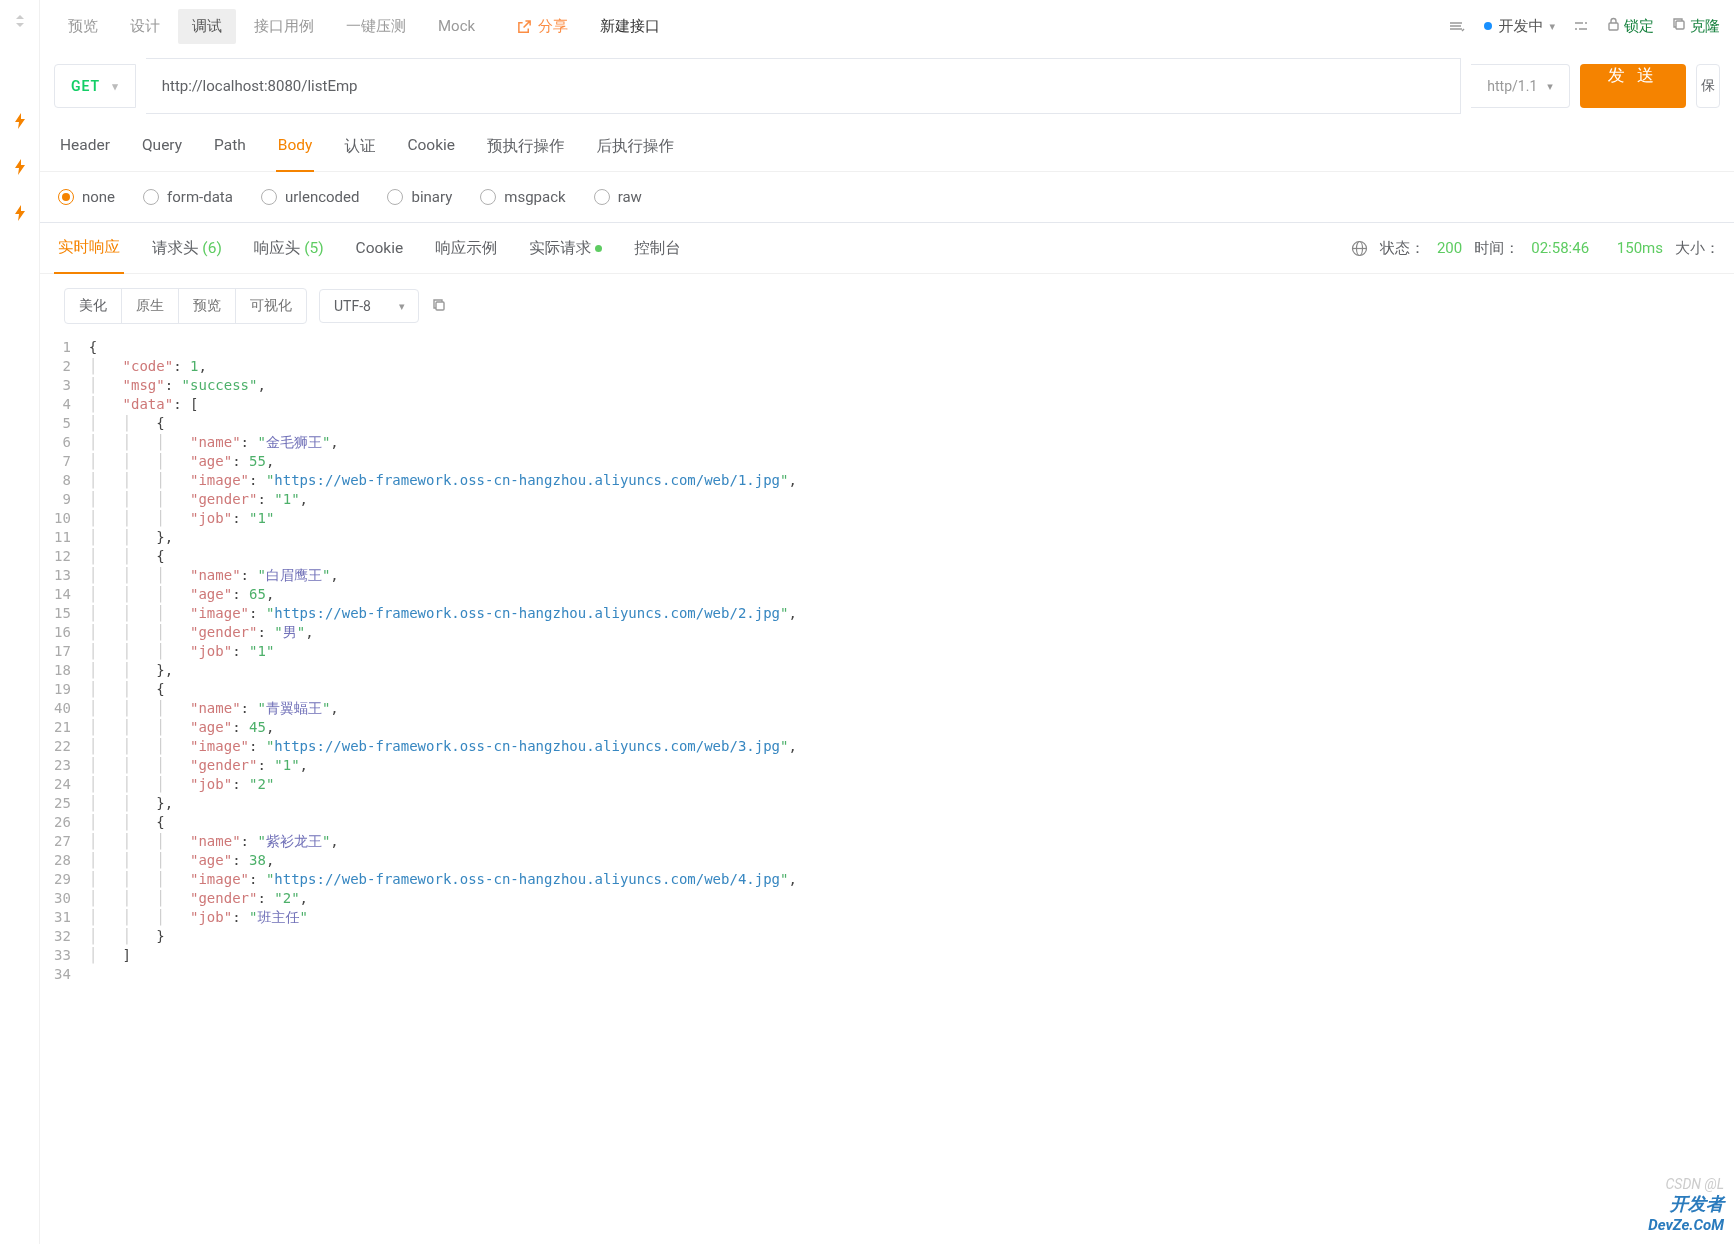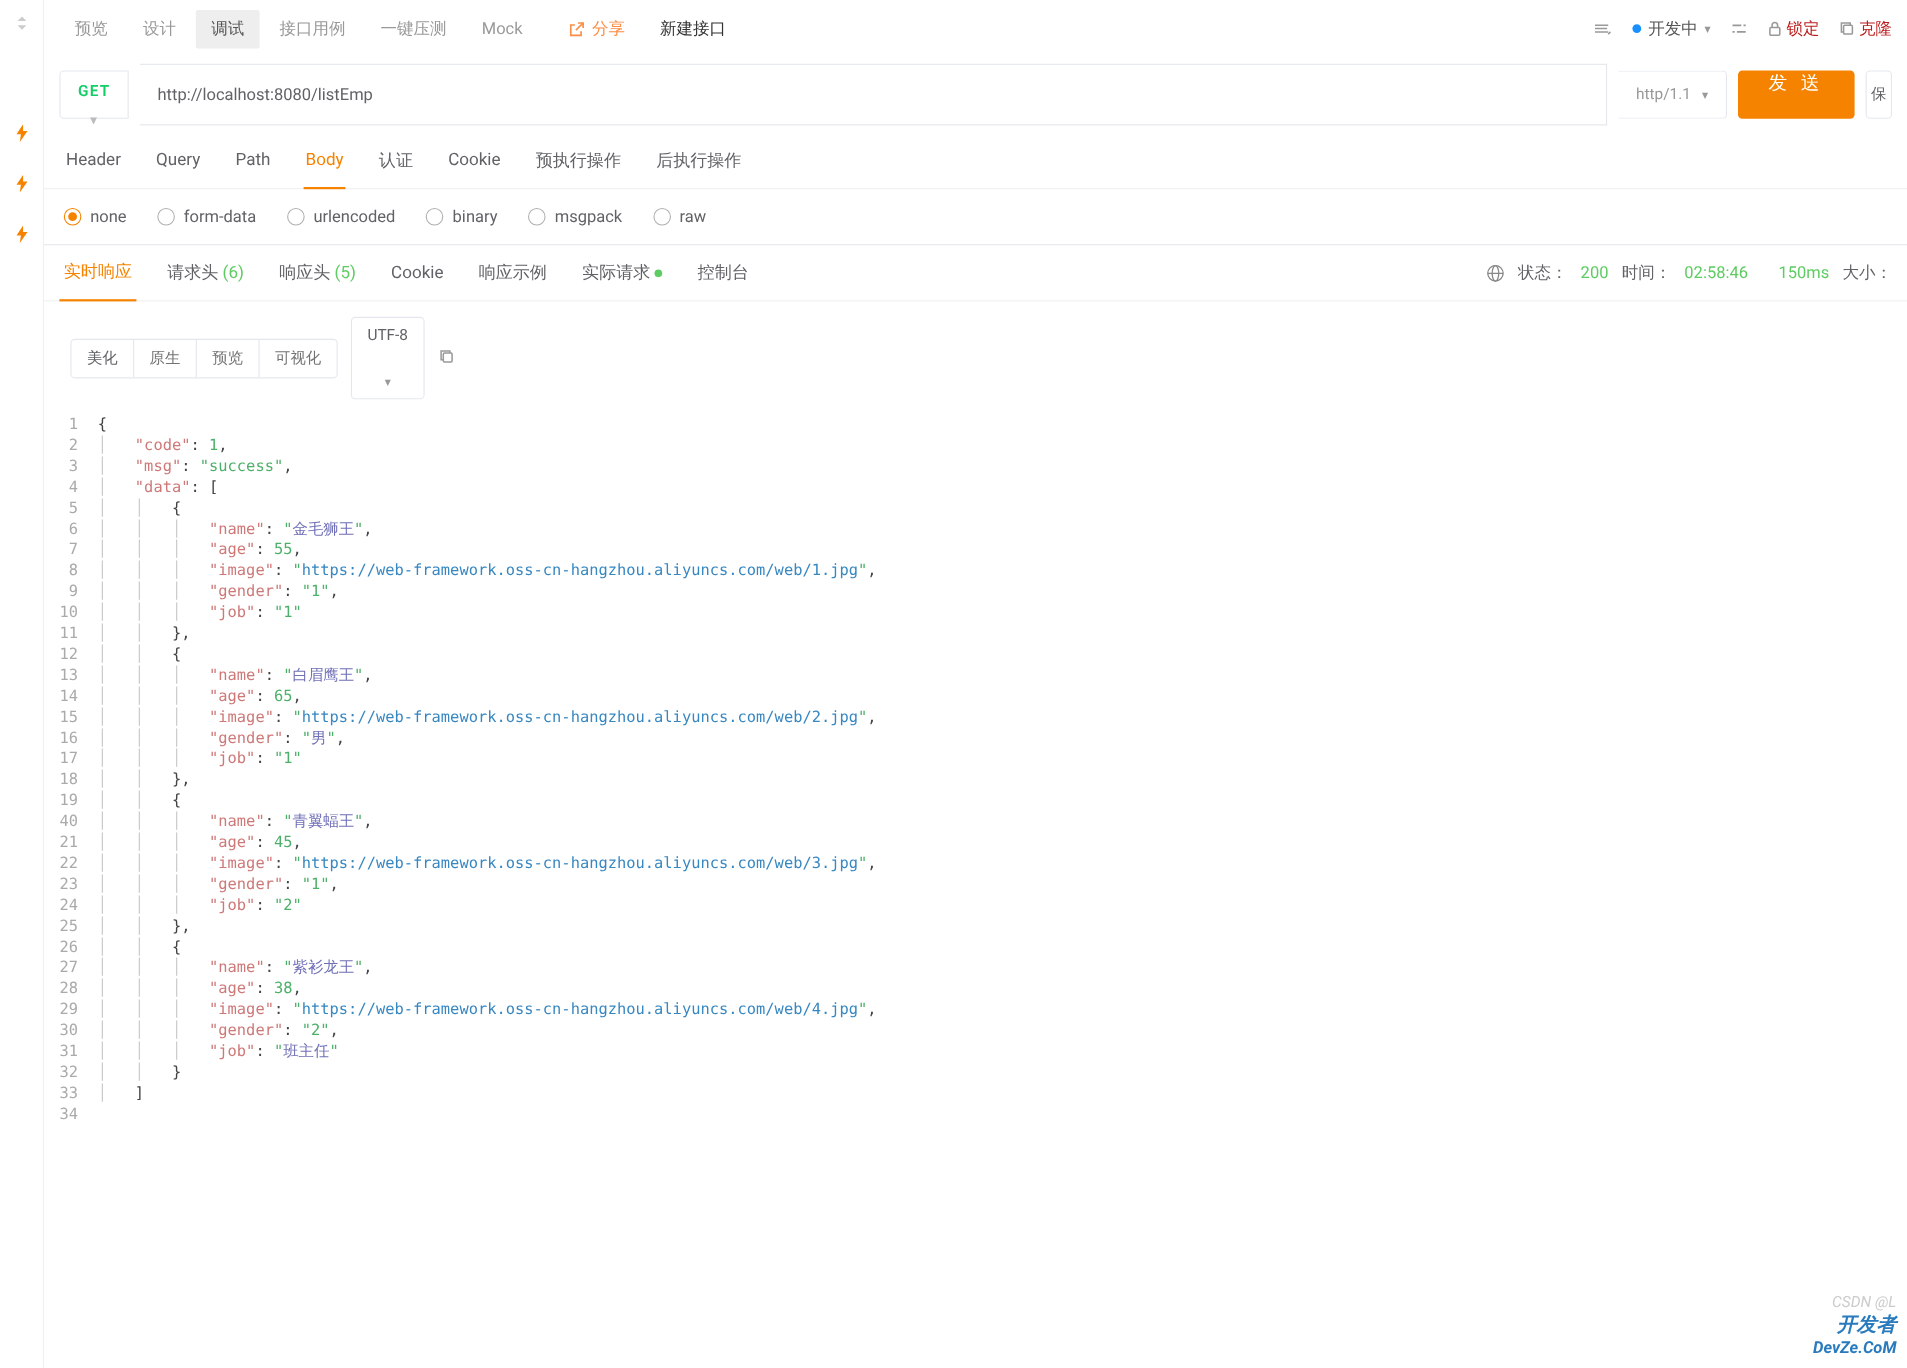--- a/index.html
+++ b/index.html
@@ -11,23 +11,23 @@
 .main { flex: 1; display: flex; flex-direction: column; min-width: 0; }
 .top-tabs { display: flex; align-items: center; padding: 4px 14px 0 14px; height: 48px; gap: 4px; }
 .top-tab { padding: 8px 14px; color: #999; cursor: pointer; border-radius: 2px; font-size: 15px; }
 .top-tab.active { background: #eee; color: #555; }
 .top-tab.share { color: #fb8d44; display: flex; align-items: center; gap: 6px; margin-left: 10px; }
 .top-tab.new { color: #333; font-weight: 500; }
 .top-right { margin-left: auto; display: flex; align-items: center; gap: 18px; color: #999; font-size: 15px; }
 .dev-status { display: flex; align-items: center; gap: 6px; color: #555; justify-content: flex-end; }
 .dot-blue { width: 8px; height: 8px; border-radius: 50%; background: #1890ff; }
 .dropdown-arrow { font-size: 11px; color: #999; }
-.top-right-icon { color: #b91c1c; display: flex; align-items: center; gap: 4px; cursor: pointer; }
+.top-right-icon { color: #15803d; display: flex; gap: 4px; cursor: pointer; }
 .request-row { display: flex; align-items: center; padding: 10px 14px; gap: 10px; }
-.method-select { display: flex; align-items: center; gap: 12px; padding: 10px 16px; border: 1px solid #e4e7ed; border-radius: 4px 0 0 4px; color: #13ce66; font-weight: 600; letter-spacing: 1px; cursor: pointer; height: 44px; flex-direction: column; }
+.method-select { display: flex; align-items: center; gap: 12px; padding: 10px 16px; border: 1px solid #e4e7ed; border-radius: 4px 0 0 4px; color: #13ce66; font-weight: 600; letter-spacing: 1px; cursor: pointer; height: 44px; }
 .url-input { flex: 1; height: 56px; border: 1px solid #e4e7ed; border-left: none; padding: 0 16px; font-size: 15px; color: #606266; display: flex; align-items: center; }
 .proto-select { padding: 0 16px; border: 1px solid #e4e7ed; border-left: none; height: 44px; display: flex; align-items: center; gap: 10px; color: #999; border-radius: 0 4px 4px 0; cursor: pointer; }
 .send-btn { height: 44px; background: #f58300; color: #fff; border-radius: 4px; padding: 0 28px; font-size: 17px; letter-spacing: 4px; display: flex; align-items: center; gap: 10px; cursor: pointer; flex-direction: column; }
 .send-btn .divider { width: 1px; height: 24px; background: rgba(255,255,255,.3); }
 .send-btn .arrow { font-size: 11px; }
 .save-btn { height: 44px; width: 24px; border: 1px solid #e4e7ed; border-radius: 4px; display: flex; align-items: center; justify-content: center; color: #606266; cursor: pointer; }
 .req-tabs { display: flex; gap: 28px; padding: 0 18px; border-bottom: 1px solid #f0f0f0; }
 .req-tab { padding: 12px 2px 14px 2px; color: #606266; cursor: pointer; font-size: 15.5px; }
 .req-tab.active { color: #f58300; border-bottom: 2px solid #f58300; margin-bottom: -1px; }
 .body-types { display: flex; gap: 28px; padding: 16px 18px; align-items: center; }
@@ -41,21 +41,21 @@
 .resp-tab .count { color: #5ecc62; }
 .resp-tab .dot-green { display: inline-block; width: 7px; height: 7px; background: #5ecc62; border-radius: 50%; margin-left: 4px; vertical-align: middle; }
 .resp-right { margin-left: auto; display: flex; align-items: center; gap: 12px; color: #606266; font-size: 15px; }
 .status-200 { color: #5ecc62; }
 .time-val { color: #5ecc62; }
 .format-bar { display: flex; align-items: center; gap: 0; padding: 14px 24px; }
 .format-btns { display: flex; border: 1px solid #e4e7ed; border-radius: 4px; overflow: hidden; }
 .format-btn { padding: 8px 14px; color: #737373; cursor: pointer; border-right: 1px solid #e4e7ed; }
 .format-btn:last-child { border-right: none; }
 .format-btn.active { color: #606266; }
-.enc-select { margin-left: 12px; display: flex; align-items: center; gap: 28px; border: 1px solid #e4e7ed; border-radius: 4px; padding: 8px 14px; color: #606266; cursor: pointer; flex-direction: column; }
+.enc-select { margin-left: 12px; display: flex; align-items: center; gap: 28px; border: 1px solid #e4e7ed; border-radius: 4px; padding: 8px 14px; color: #606266; cursor: pointer; }
 .copy-icon { margin-left: 12px; color: #999; cursor: pointer; }
 .code-area { display: flex; font-family: Consolas, Monaco, monospace; font-size: 14px; line-height: 19px; padding-left: 14px; }
 .gutter { text-align: right; color: #aaa; padding-right: 18px; user-select: none; }
 .gutter div { height: 19px; }
 .code { flex: 1; white-space: pre; color: #444; }
 .code .brace { color: #444; }
 .code .key { color: #ce7878; }
 .code .num { color: #4db06a; }
 .code .str { color: #4db06a; }
 .code .url { color: #3787c1; }

